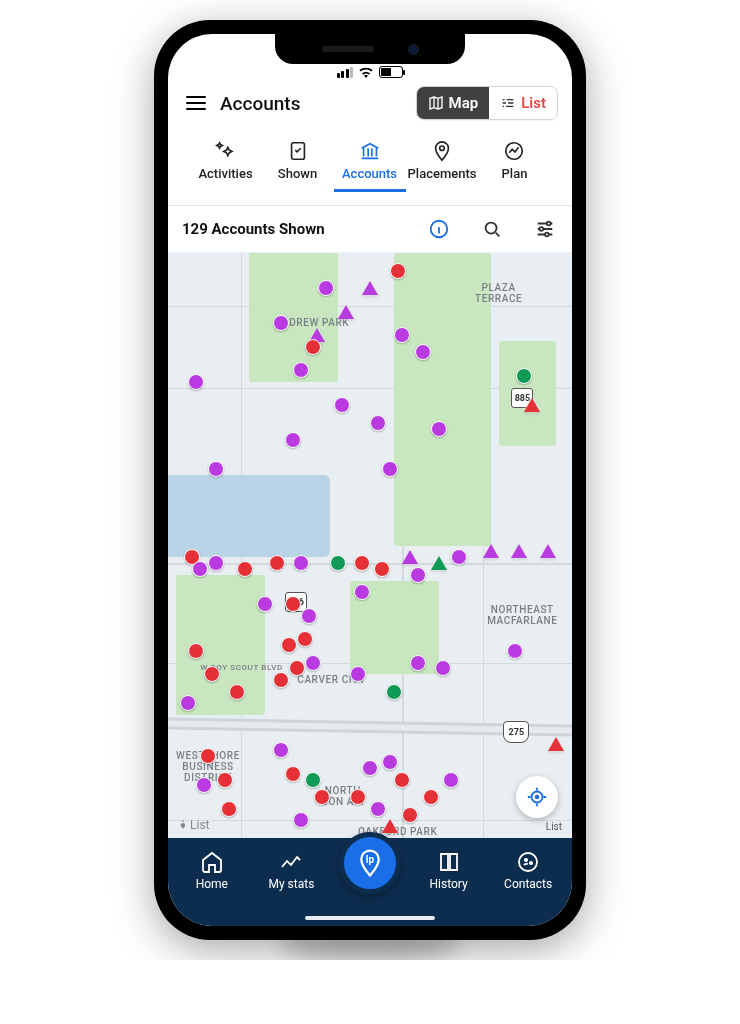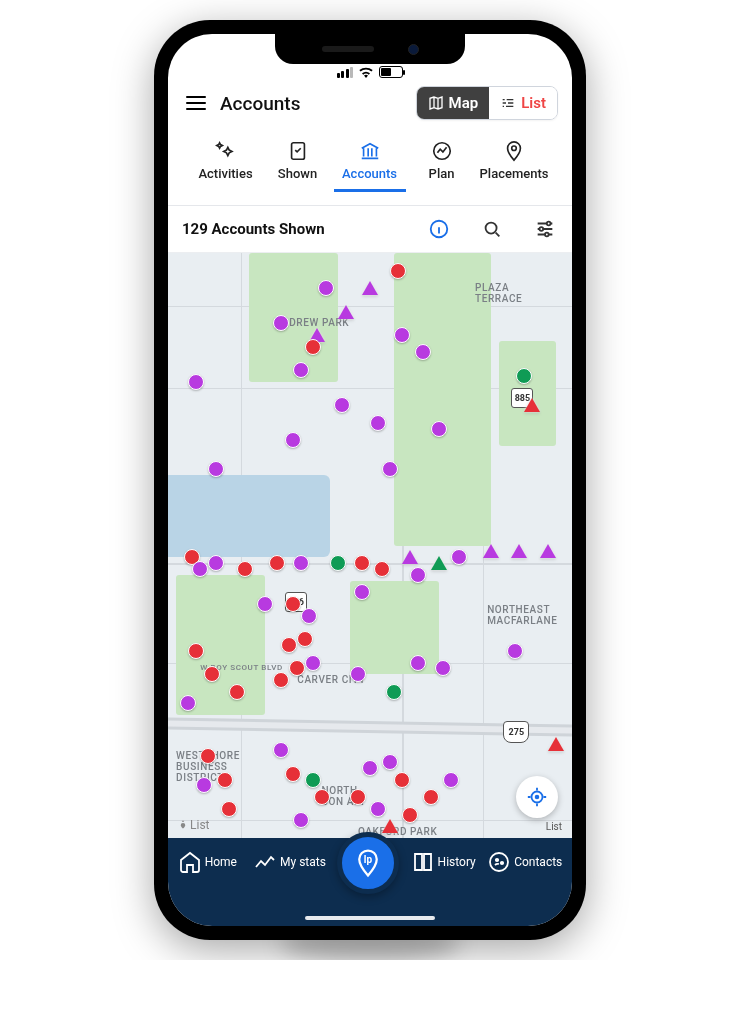--- a/index.html
+++ b/index.html
@@ -65,21 +65,21 @@
   .subbar {
     display: flex; align-items: center; padding: 10px 14px; gap: 27px;
     border-bottom: 1px solid #eceef1;
   }
   .count { font-size: 15px; font-weight: 700; flex: 1; color: #111; }
   .icon-btn { width: 26px; height: 26px; display: flex; align-items: center; justify-content: center; cursor: pointer; color:#333; }
 
   .map {
     flex: 1; position: relative; overflow: hidden; background: #e9eef2;
   }
-  .map-bg { position: absolute; inset: 0; }
+  .map-bg { position: absolute; inset: 0; text-align: center; }
   .park { position: absolute; background: #c8e6c0; border-radius: 3px; }
   .water { position: absolute; background: #b9d4e6; }
   .road-line{position:absolute;background:#d4d9de;}
   .hwy { position: absolute; background: #cfd4d9; border-radius:4px; }
   .hwy::after{content:"";position:absolute;inset:3px;background:#e6e9ed;border-radius:3px;}
   .map-text { position: absolute; font-size: 10px; color: #7a7f85; text-transform: uppercase; letter-spacing: 0.6px; white-space: nowrap; font-weight:500;}
   .shield {
     position:absolute; width:26px; height:22px; background:#fff; border:1.5px solid #555;
     border-radius:4px 4px 8px 8px; display:flex; align-items:center; justify-content:center;
     font-size:9px; font-weight:700; color:#333;
@@ -109,21 +109,21 @@
     display: flex; align-items: center; justify-content: center; cursor: pointer;
   }
   .legal { position: absolute; bottom: 6px; right: 10px; font-size: 10px; color: #555; cursor:pointer;}
   .maps-logo { position: absolute; bottom: 6px; left: 10px; font-size: 12px; color: #888; display:flex; align-items:center; gap:2px;}
 
   .bottom-nav {
     background: #0d2d4f; display: flex; justify-content: space-around;
     align-items: flex-start; padding: 8px 4px 18px; position: relative;
   }
   .nav-item {
-    display: flex; flex-direction: row; align-items: center; gap: 3px;
+    display: flex; flex-direction: column; align-items: center; gap: 3px;
     color: #fff; font-size: 12px; cursor: pointer; min-width: 64px; padding-top:4px;
   }
   .fab {
     width: 62px; height: 62px; background: #1a6fe8; border-radius: 50%;
     display: flex; align-items: center; justify-content: center;
     position: relative; top:-14px; border: 5px solid #0d2d4f; cursor: pointer;
     box-shadow: 0 3px 8px rgba(0,0,0,0.3);
   }
   .home-indicator {
     position: absolute; bottom: 6px; left: 50%; transform: translateX(-50%);
@@ -202,31 +202,31 @@
         <span>Shown</span>
       </div>
       <div class="tab active">
         <svg width="22" height="22" viewBox="0 0 24 24" fill="none" stroke="#1a6fe8" stroke-width="1.8">
             <path d="M3 9l9-5 9 5M5 9v9M10 9v9M14 9v9M19 9v9M3 20h18"></path>
           </svg>
         <span>Accounts</span>
       </div>
       <div class="tab">
         <svg width="22" height="22" viewBox="0 0 24 24" fill="none" stroke="#222" stroke-width="1.8">
+            <path d="M12 2a7 7 0 017 7c0 5-7 13-7 13S5 14 5 9a7 7 0 017-7z"></path>
+            <circle cx="12" cy="9" r="2.5"></circle>
+          </svg>
+        <span>Placements</span>
+      </div>
+      <div class="tab">
+        <svg width="22" height="22" viewBox="0 0 24 24" fill="none" stroke="#222" stroke-width="1.8">
             <circle cx="12" cy="12" r="9"></circle>
             <path d="M7 14l3-4 3 3 4-5"></path>
           </svg>
         <span>Plan</span>
-      </div>
-      <div class="tab">
-        <svg width="22" height="22" viewBox="0 0 24 24" fill="none" stroke="#222" stroke-width="1.8">
-            <path d="M12 2a7 7 0 017 7c0 5-7 13-7 13S5 14 5 9a7 7 0 017-7z"></path>
-            <circle cx="12" cy="9" r="2.5"></circle>
-          </svg>
-        <span>Placements</span>
       </div>
     </div>
 
     <div class="subbar">
       <div class="count">129 Accounts Shown</div>
       <div class="icon-btn">
         <svg width="22" height="22" viewBox="0 0 24 24" fill="none" stroke="#1a6fe8" stroke-width="2">
             <circle cx="12" cy="12" r="9"></circle>
             <path d="M12 8h.01M11 11h1v5h1"></path>
           </svg>

